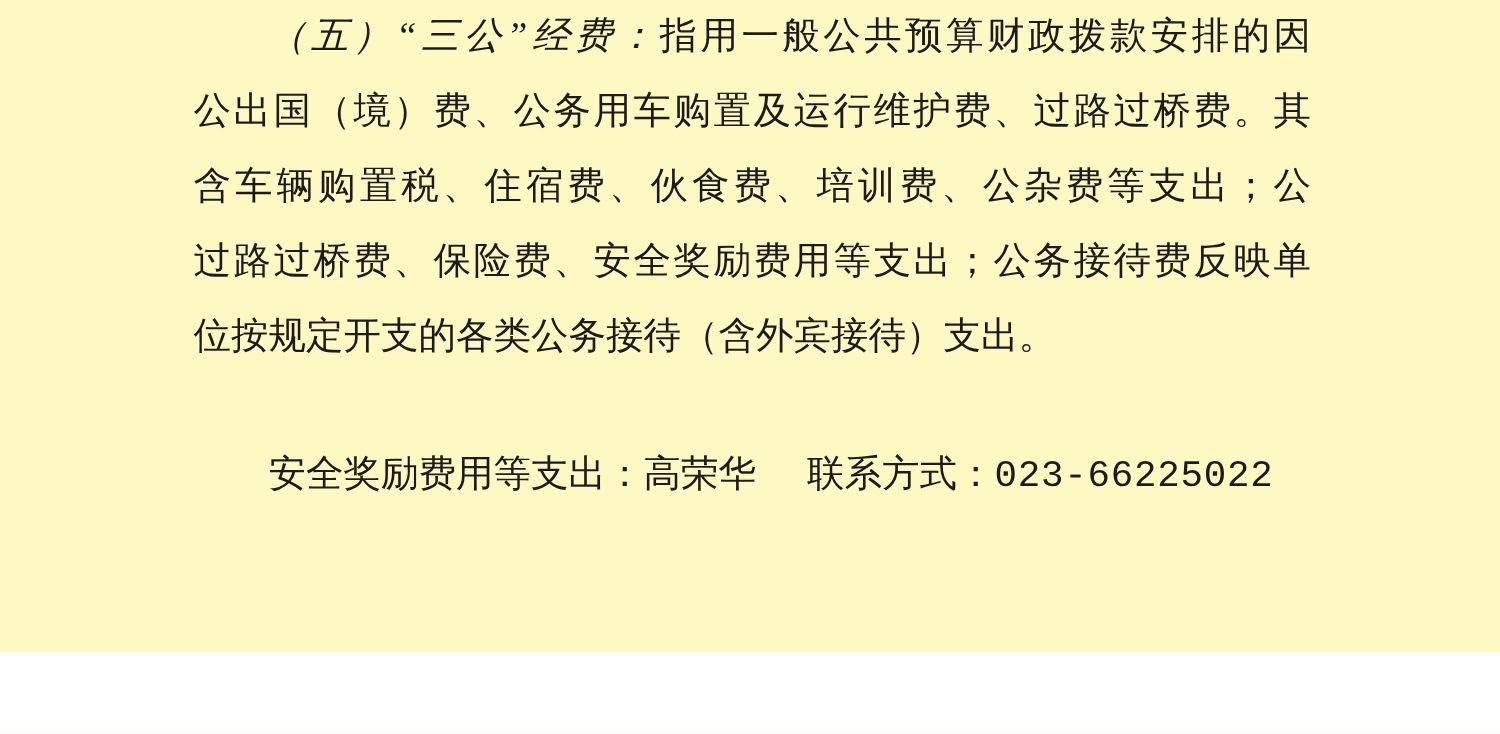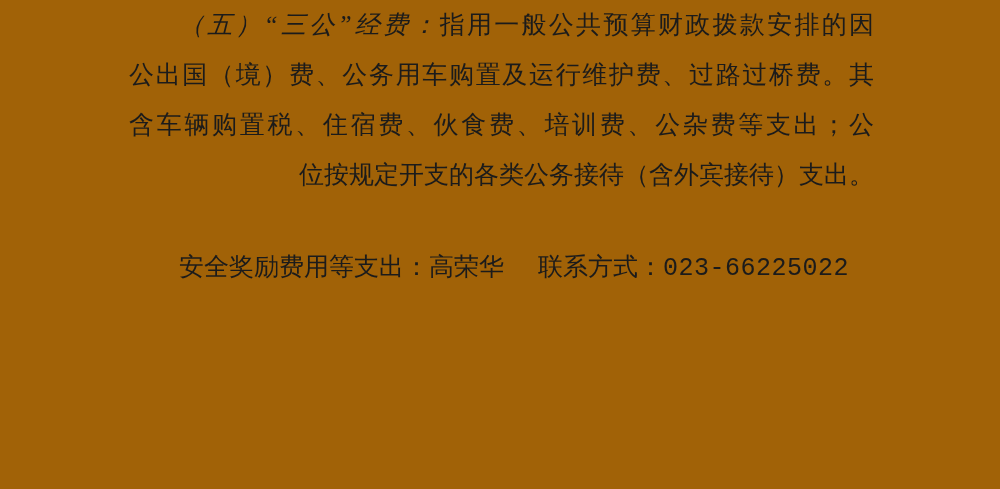--- a/index.html
+++ b/index.html
@@ -3,22 +3,22 @@
 <meta charset="utf-8">
 <style>
   html, body {
     margin: 0;
     padding: 0;
     background: #ffffff;
   }
   .page {
     position: relative;
     width: 1000px;
-    height: 489px;
-    background: #a16207;
+    height: 435px;
+    background: #fef9c3;
     overflow: hidden;
     font-family: "Liberation Serif", "DejaVu Serif", serif;
     color: #1b1b1b;
   }
   .text-block {
     position: absolute;
     left: 129px;
     top: 0;
     width: 745px;
   }
@@ -34,21 +34,21 @@
     text-align-last: justify;
   }
   .first-line {
     text-indent: 50px;
   }
   .kaiti {
     font-style: italic;
     letter-spacing: 1px;
   }
   .last-line {
-    text-align: right;
+    text-align: left;
   }
   .contact-line {
     margin-top: 42px;
     font-size: 25px;
     line-height: 50px;
     height: 50px;
     text-indent: 50px;
     white-space: nowrap;
   }
   .contact-gap {
@@ -63,18 +63,19 @@
 </head>
 <body>
 
 <div class="page">
   <div class="text-block">
 
     <div class="line justify first-line"><span class="kaiti">（五）“三公”经费：</span><span>指用一般公共预算财政拨款安排的因</span></div>
 
     <div class="line justify">公出国（境）费、公务用车购置及运行维护费、过路过桥费。其</div>
     <div class="line justify">含车辆购置税、住宿费、伙食费、培训费、公杂费等支出；公</div>
+    <div class="line justify">过路过桥费、保险费、安全奖励费用等支出；公务接待费反映单</div>
     <div class="line last-line">位按规定开支的各类公务接待（含外宾接待）支出。</div>
 
     <div class="contact-line"><span>安全奖励费用等支出：</span><span>高荣华</span><span class="contact-gap"></span><span>联系方式：</span><span class="phone-number">023-66225022</span></div>
 
   </div>
 </div>
 
 </body></html>

